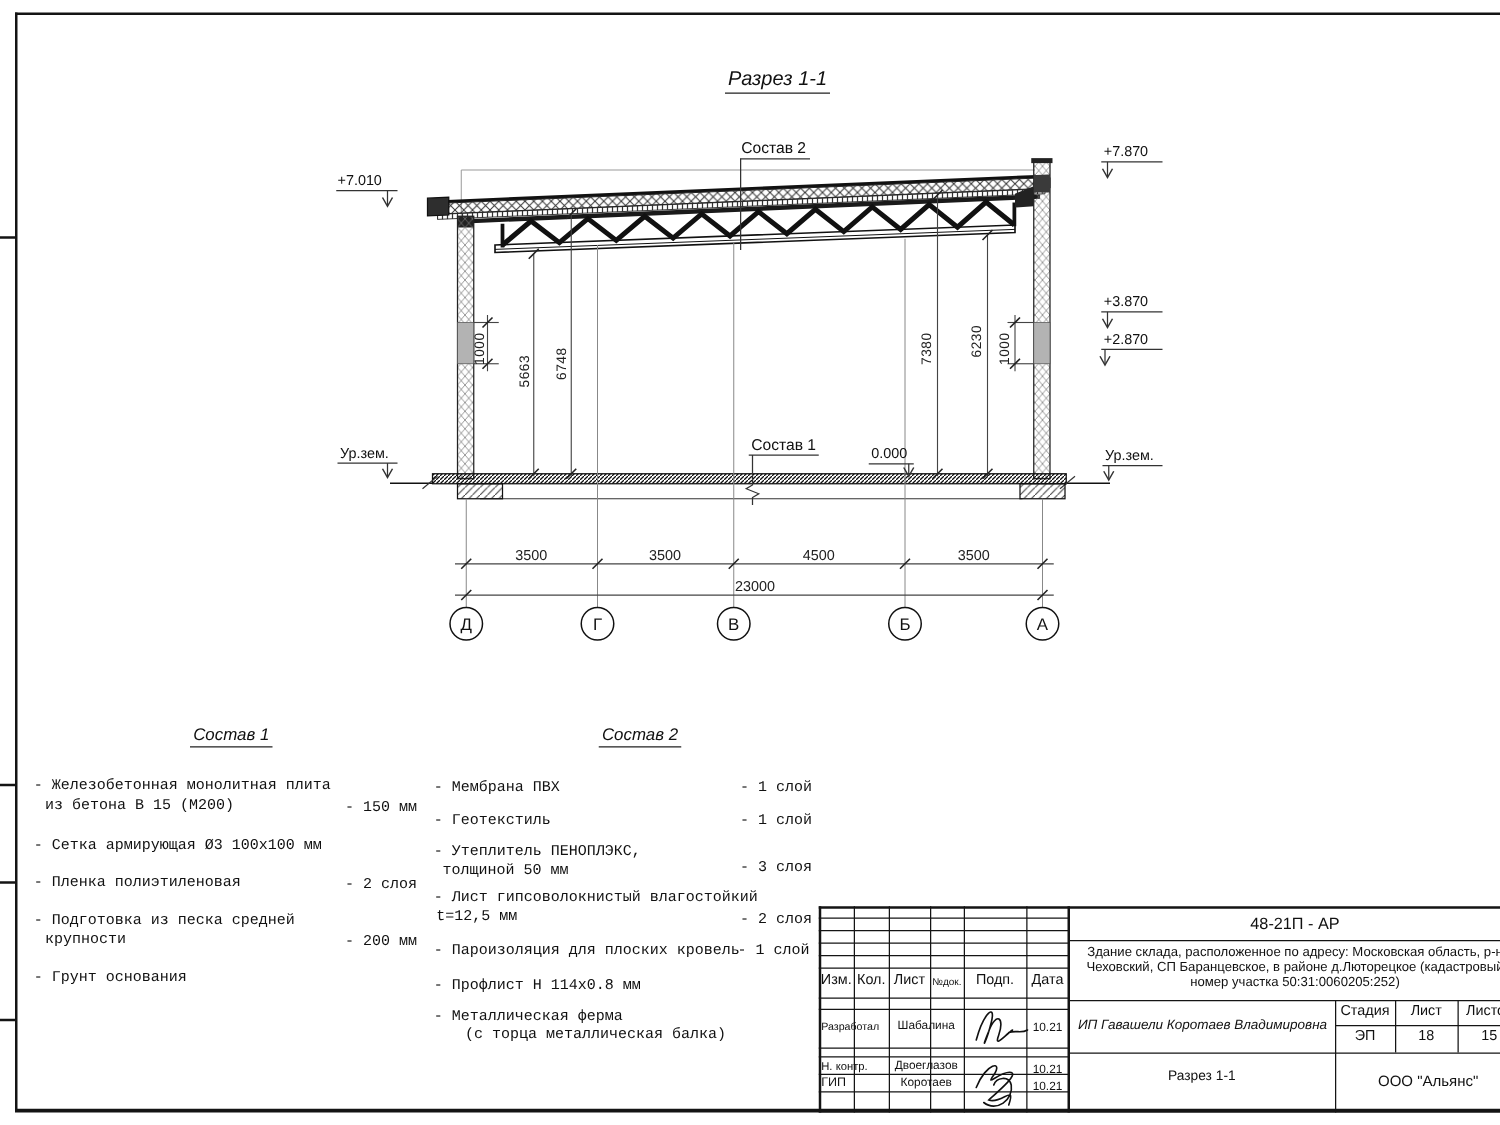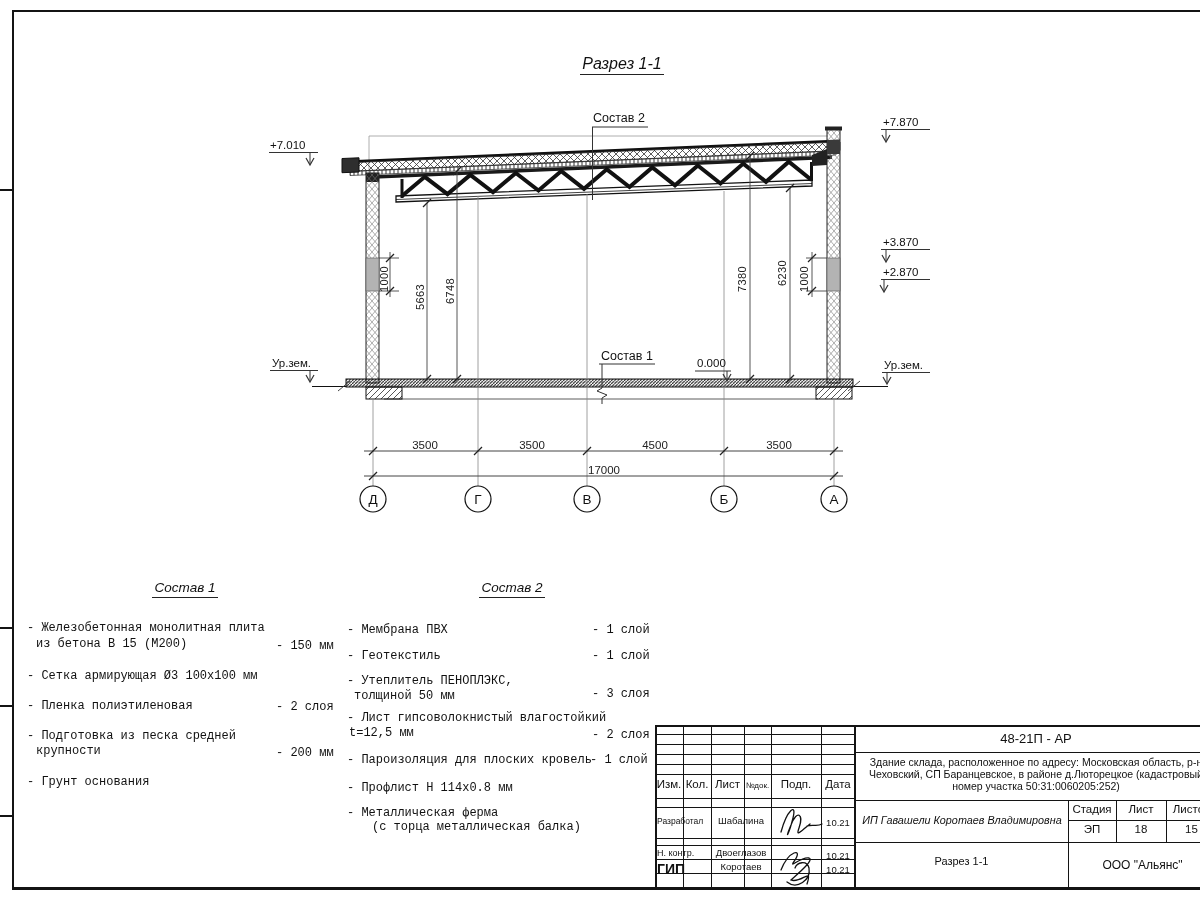--- a/index.html
+++ b/index.html
@@ -189,21 +189,21 @@
 <div class="vdim" style="left:414px;top:310px;">5663</div>
 <div class="vdim" style="left:444px;top:304px;">6748</div>
 <div class="vdim" style="left:736px;top:292px;">7380</div>
 <div class="vdim" style="left:776px;top:286px;">6230</div>
 <div class="vdim" style="left:798px;top:292px;">1000</div>
 
 <div class="t dim c" style="left:405px;top:439px;width:40px;">3500</div>
 <div class="t dim c" style="left:512px;top:439px;width:40px;">3500</div>
 <div class="t dim c" style="left:635px;top:439px;width:40px;">4500</div>
 <div class="t dim c" style="left:759px;top:439px;width:40px;">3500</div>
-<div class="t dim c" style="left:580px;top:464px;width:48px;">17000</div>
+<div class="t dim c" style="left:580px;top:464px;width:48px;">23000</div>
 
 <div class="axb" style="left:359.5px;top:485.5px;">Д</div>
 <div class="axb" style="left:464.5px;top:485.5px;">Г</div>
 <div class="axb" style="left:573.5px;top:485.5px;">В</div>
 <div class="axb" style="left:710.5px;top:485.5px;">Б</div>
 <div class="axb" style="left:820.5px;top:485.5px;">А</div>
 
 <div>
   <div class="t it c ul" style="left:152px;top:580px;width:66px;font-size:13.5px;">Состав 1</div>
   <div class="t list" style="left:27px;top:622px;">- Железобетонная  монолитная плита</div>
@@ -277,21 +277,21 @@
   <div class="cell c" style="left:89px;top:56px;width:27px;font-size:8px;">№док.</div>
   <div class="cell c" style="left:116px;top:53px;width:50px;font-size:11.5px;">Подп.</div>
   <div class="cell c" style="left:166px;top:53px;width:34px;font-size:11.5px;">Дата</div>
 
   <div class="cell" style="left:2px;top:91px;font-size:8.5px;">Разработал</div>
   <div class="cell c" style="left:56px;top:90px;width:60px;font-size:9.5px;">Шабалина</div>
   <div class="cell c" style="left:166px;top:92px;width:34px;font-size:9.5px;">10.21</div>
   <div class="cell" style="left:2px;top:123px;font-size:9px;">Н. контр.</div>
   <div class="cell c" style="left:56px;top:122px;width:60px;font-size:9.5px;">Двоеглазов</div>
   <div class="cell c" style="left:166px;top:125px;width:34px;font-size:9.5px;">10.21</div>
-  <div class="cell" style="left:2px;top:136px;font-size:14px;font-weight:bold;">ГИП</div>
+  <div class="cell" style="left:2px;top:136px;font-size:10px;">ГИП</div>
   <div class="cell c" style="left:56px;top:136px;width:60px;font-size:9.5px;">Коротаев</div>
   <div class="cell c" style="left:166px;top:139px;width:34px;font-size:9.5px;">10.21</div>
 
   <svg class="abs" style="left:112px;top:73px;" width="58" height="92" viewBox="0 0 58 92">
     <g fill="none" stroke="#111" stroke-width="1.3" stroke-linecap="round">
       <path d="M14,34 C20,12 30,4 26,20 C22,36 17,44 24,27 C30,11 37,16 32,30 C28,41 36,31 43,26 M40,28 C46,26 50,29 55,26"></path>
       <path d="M14,72 C22,52 36,50 28,62 C20,73 34,58 42,60 C48,62 28,78 24,82 C34,86 46,68 40,86 M20,84 C30,92 44,82 42,70 C40,62 30,64 28,70"></path>
     </g>
   </svg>
 

